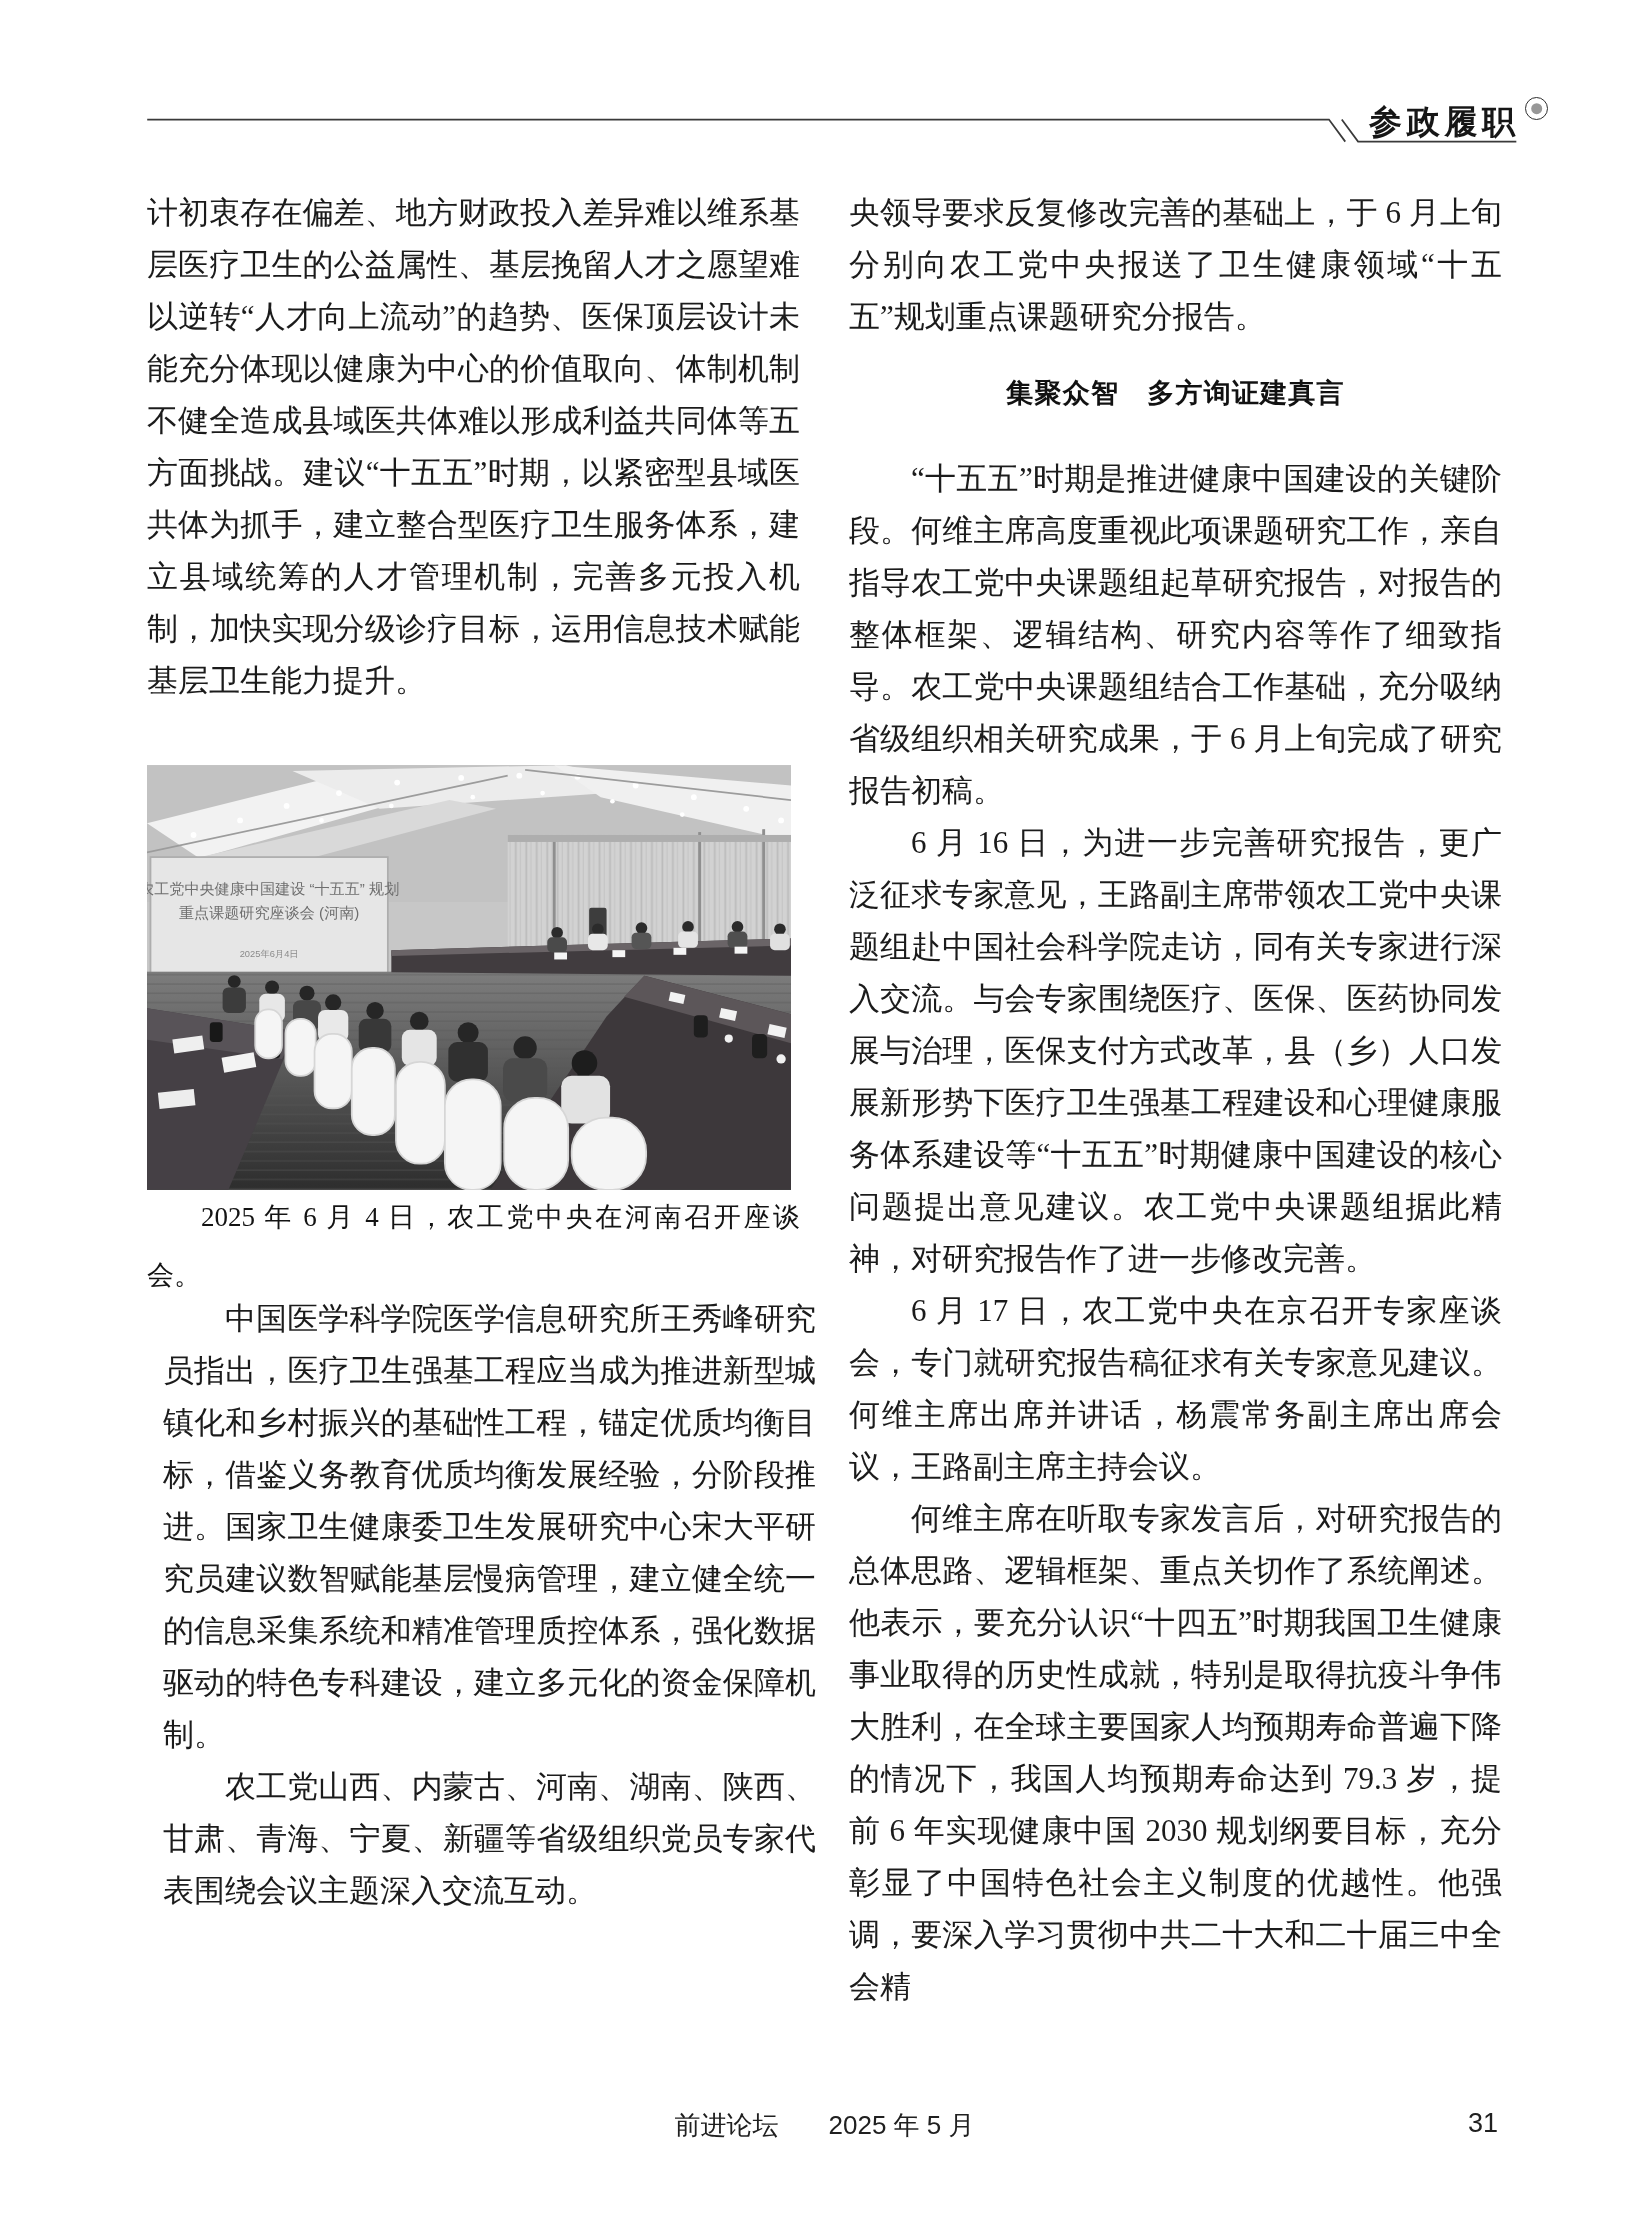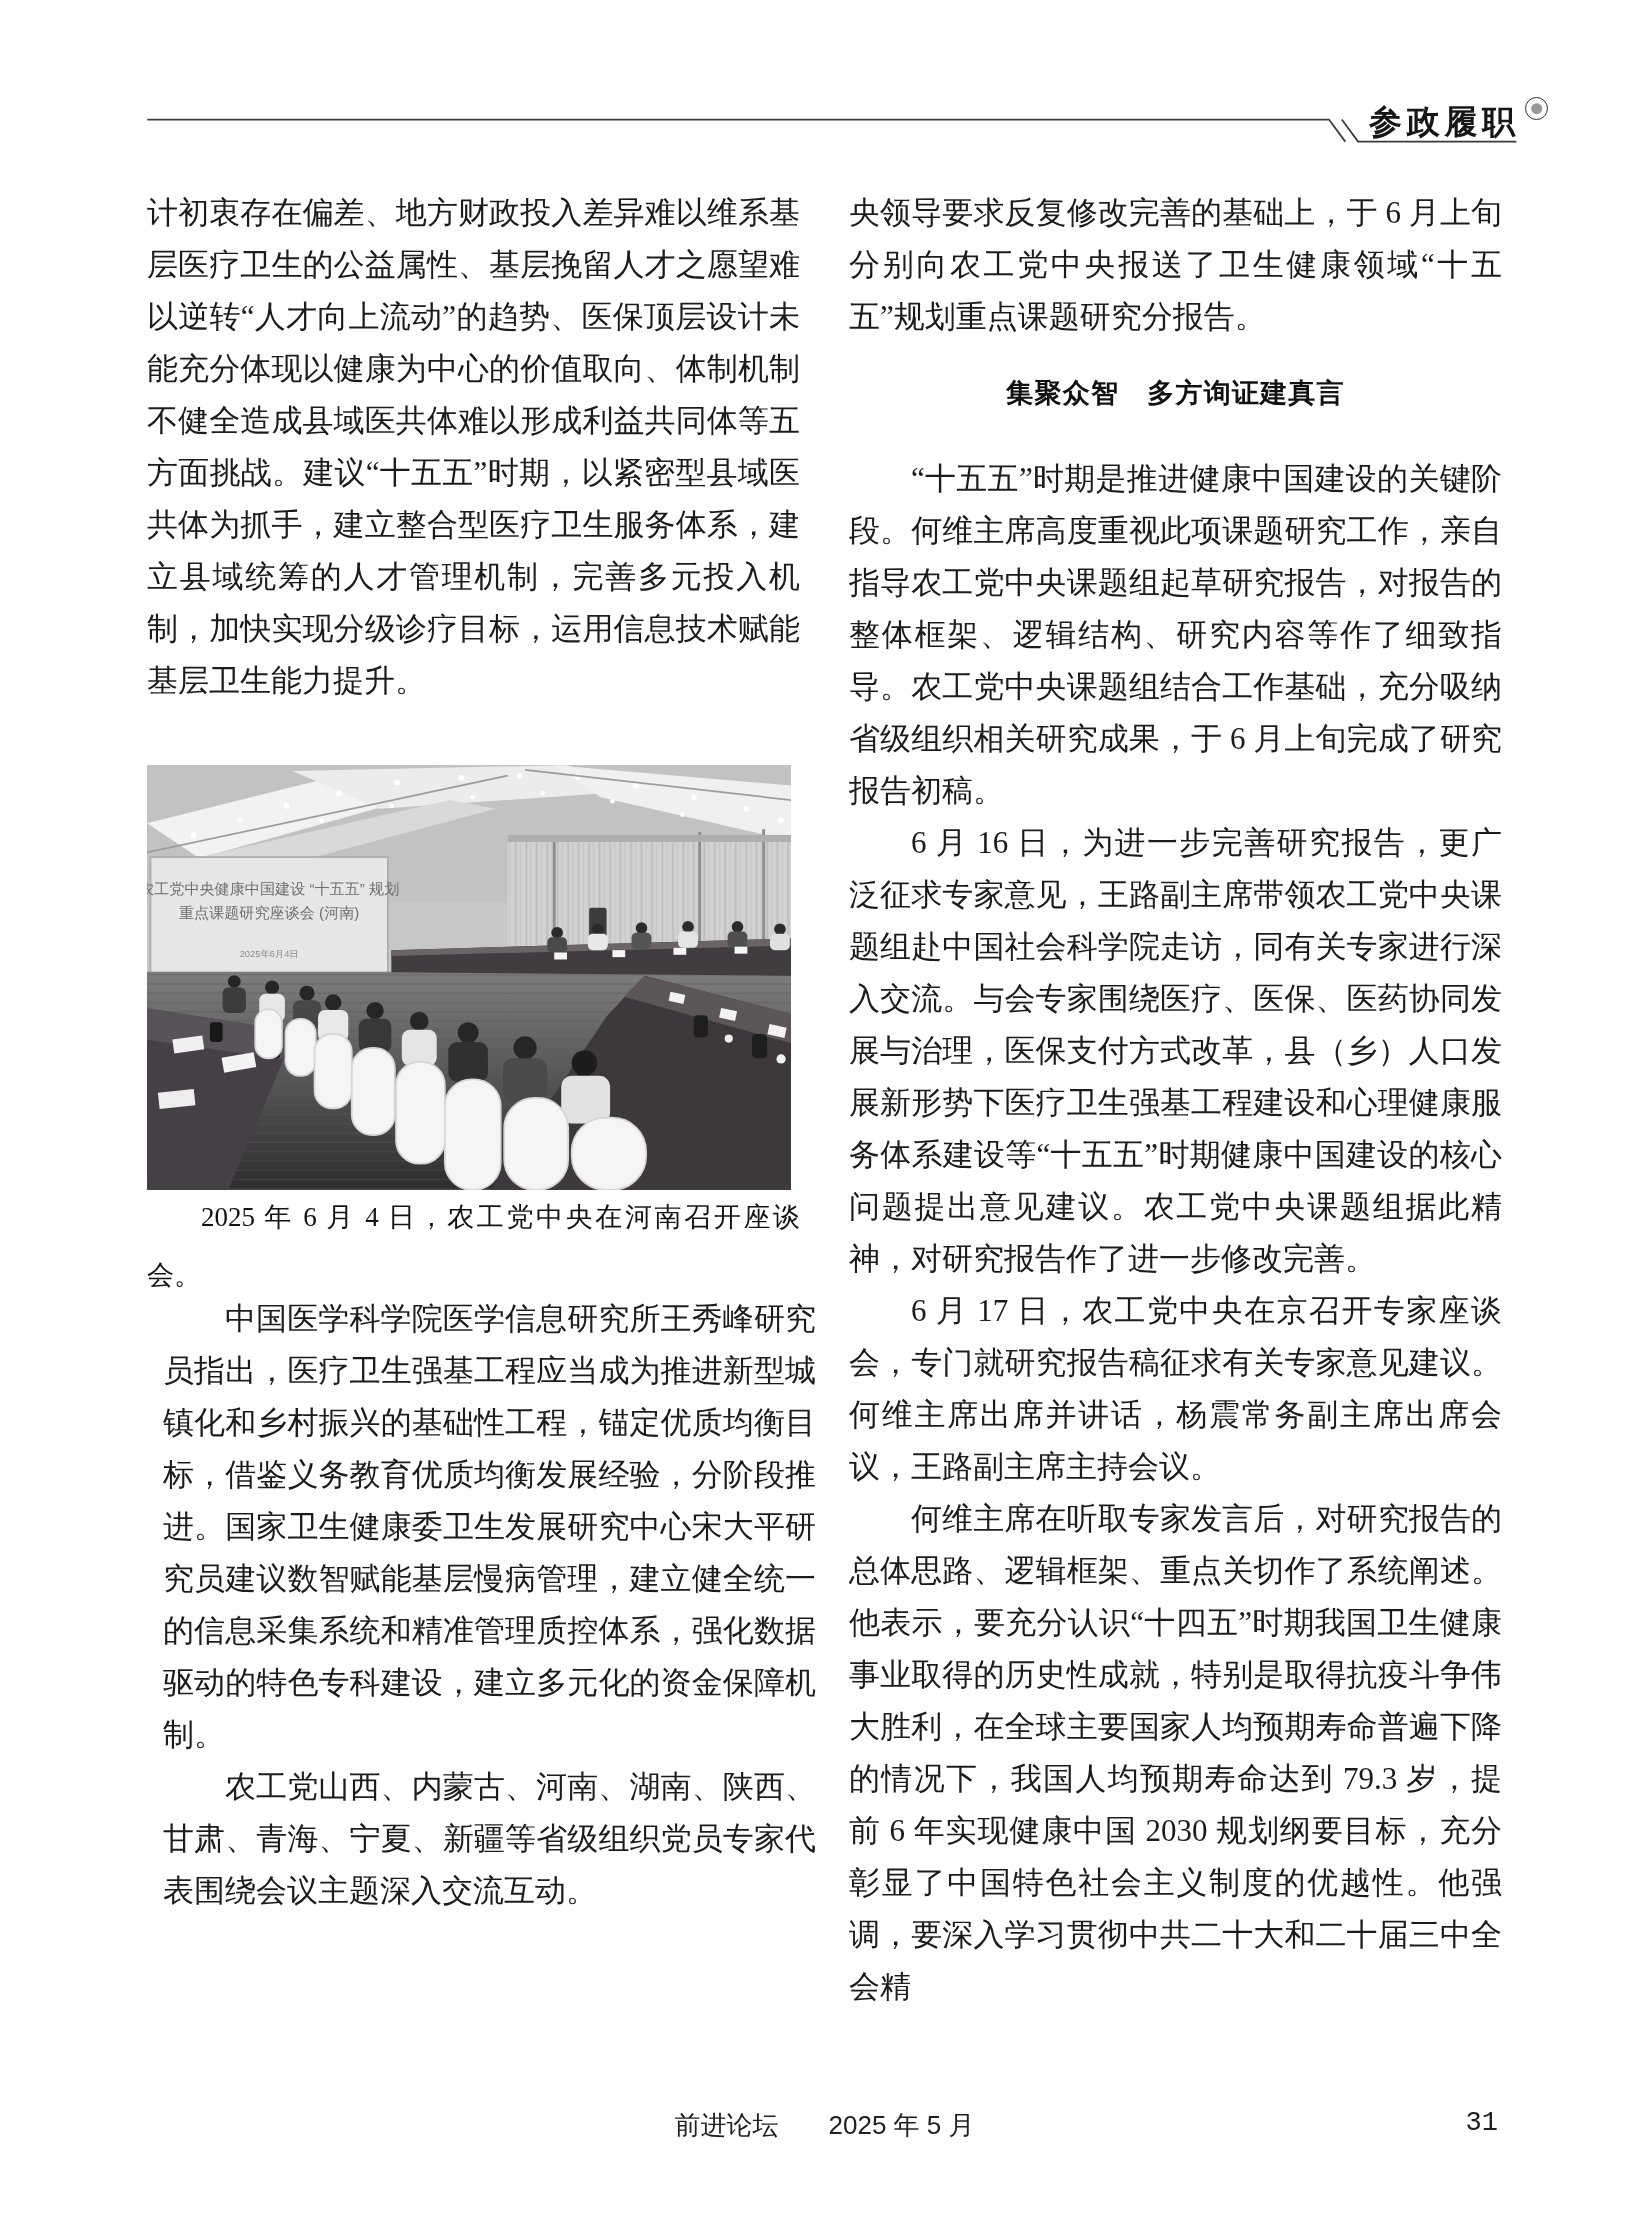--- a/index.html
+++ b/index.html
@@ -61,21 +61,21 @@
     font-family:"Liberation Sans","DejaVu Sans",sans-serif;
     font-size:26px;color:#202020;
   }
   .footer-center{
     position:absolute;left:0;top:0;width:100%;
     display:flex;justify-content:center;align-items:baseline;gap:50px;
     white-space:nowrap;
   }
   .page-number{
     position:absolute;right:151px;top:0;
-    font-family:Liberation Mono, monospace;
+    font-family:Liberation Sans, sans-serif;
     font-size:27px;color:#202020;
   }
 </style>
 </head>
 <body>
 
 <div class="page">
 
   <svg class="header-rule-svg" width="1649" height="175" viewBox="0 0 2834 300">
     <path d="M253 205 H2284 L2312 243" fill="none" stroke="#3a3a3a" stroke-width="3"></path>

